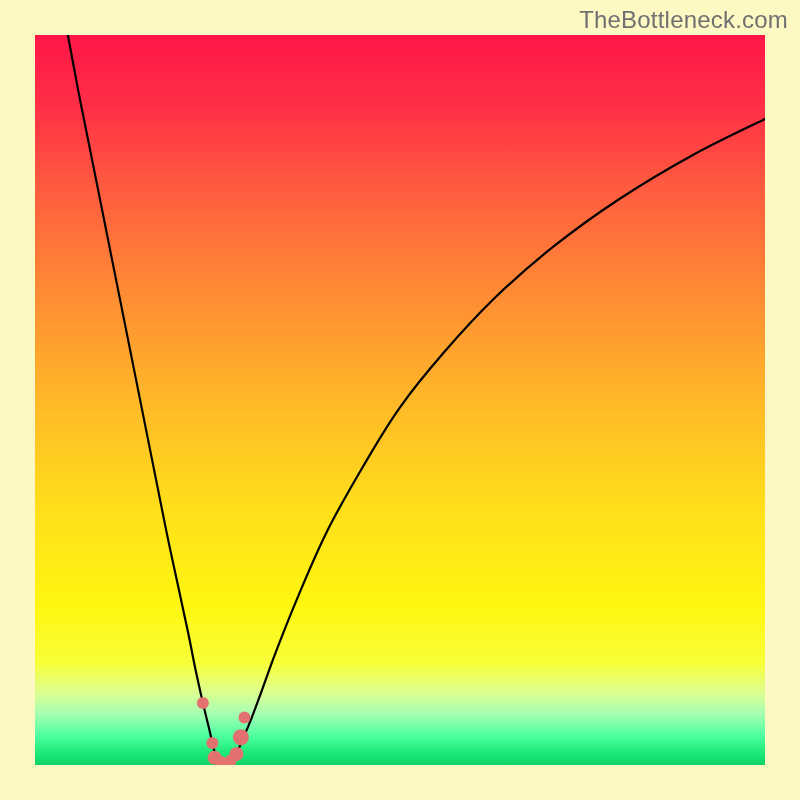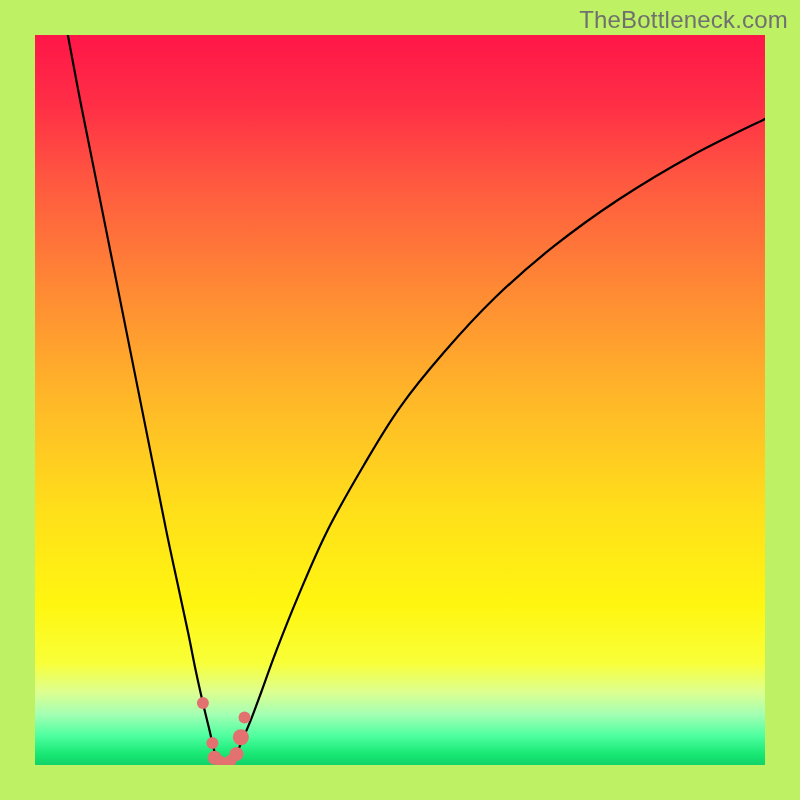--- a/index.html
+++ b/index.html
@@ -9,21 +9,21 @@
     height: 800px;
     background: #000;
     overflow: hidden;
   }
   .frame {
     position: absolute;
     left: 0;
     top: 0;
     width: 800px;
     height: 800px;
-    background: #bef264;
+    background: #fef9c3;
   }
   .plot {
     position: absolute;
     left: 35px;
     top: 35px;
     width: 730px;
     height: 730px;
     overflow: hidden;
   }
   .watermark {

